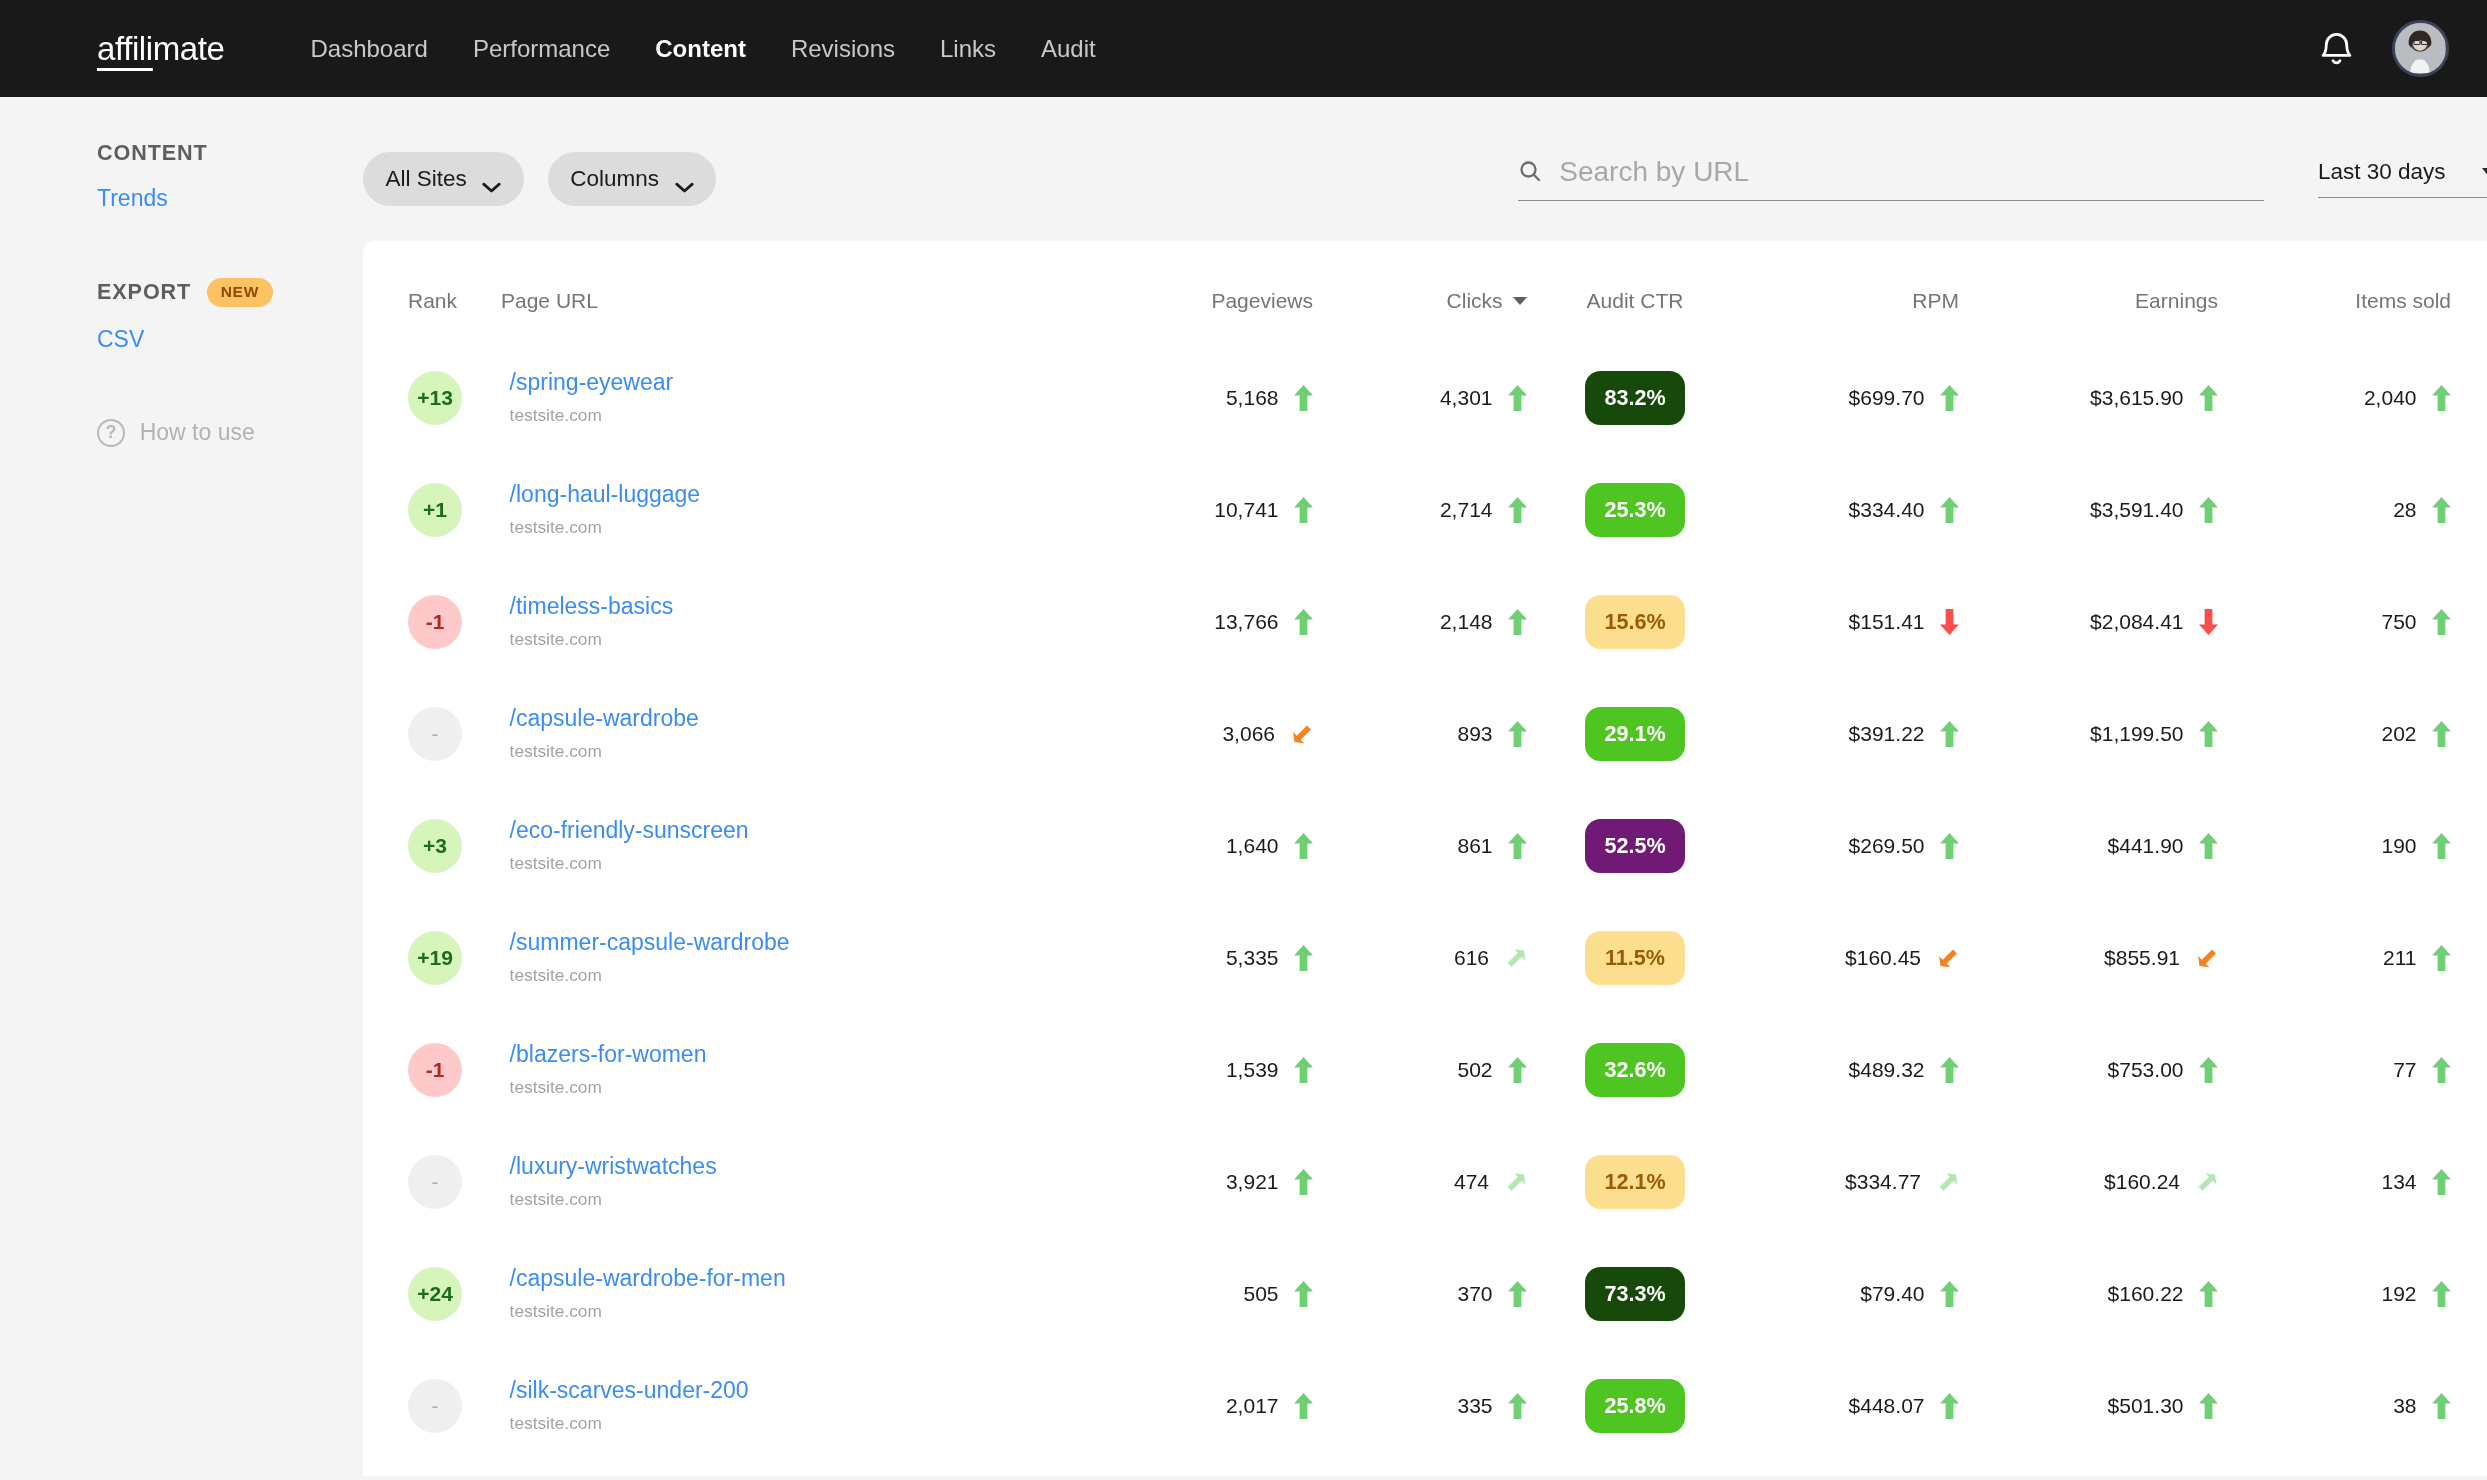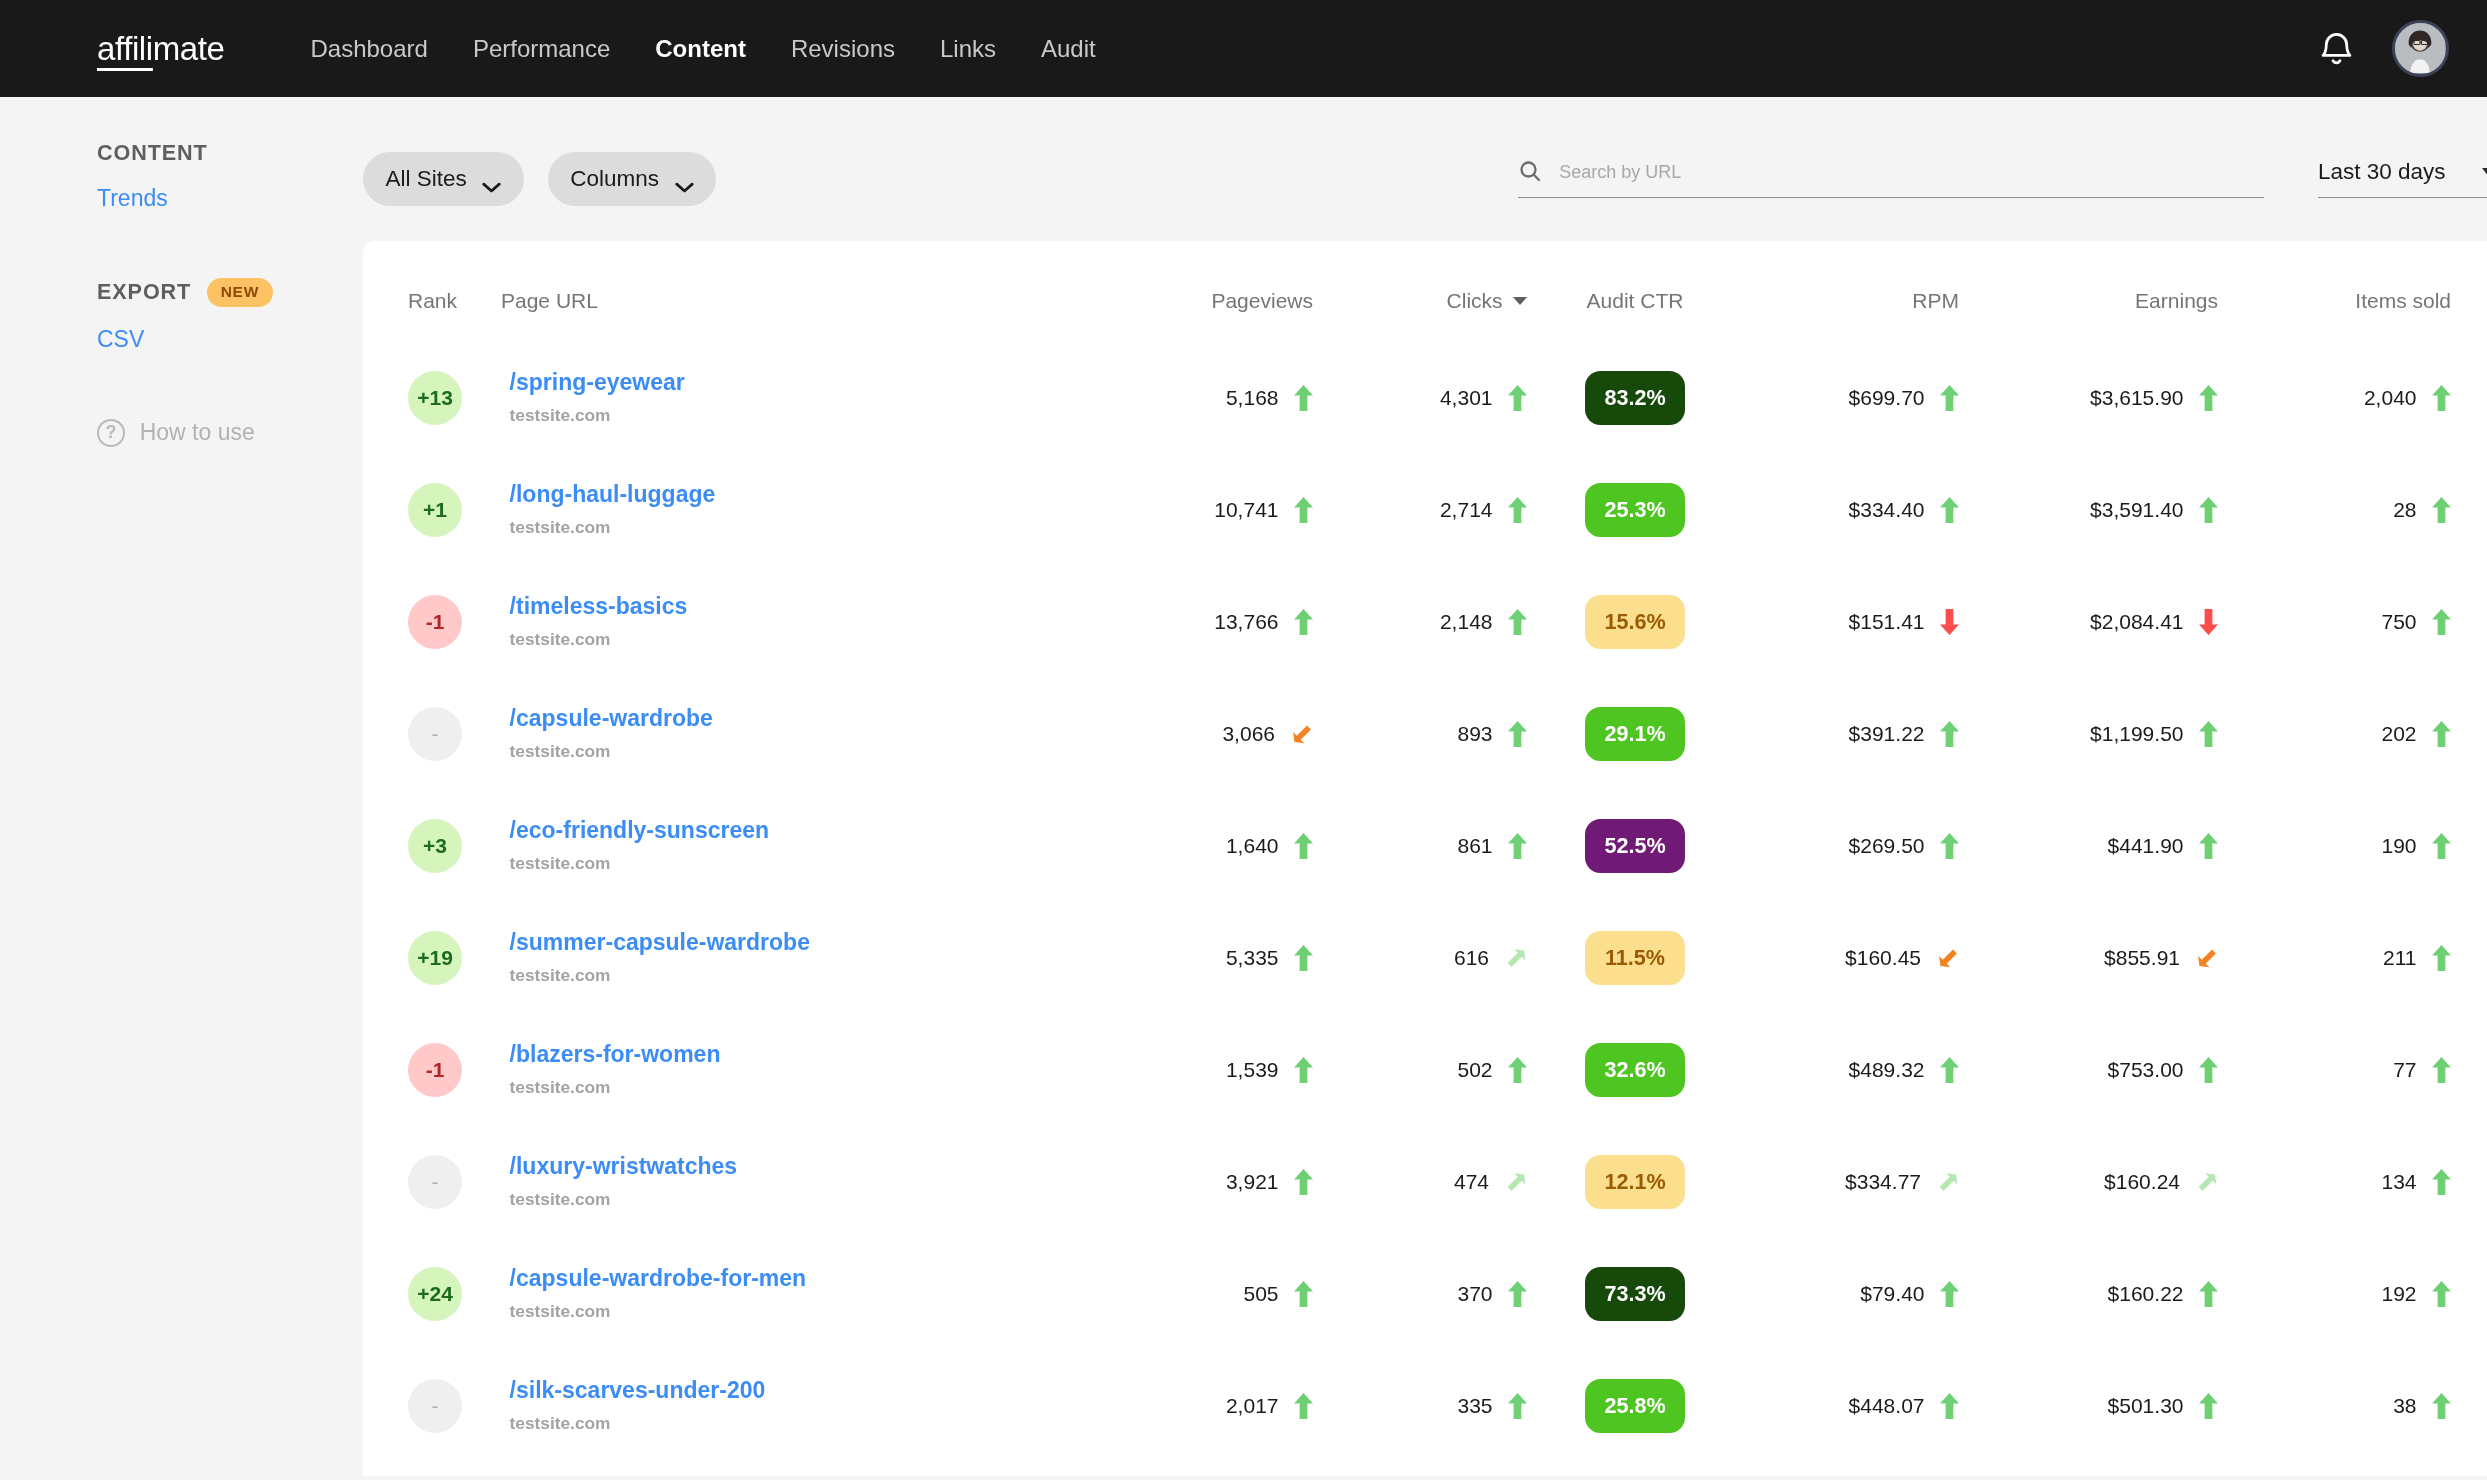--- a/index.html
+++ b/index.html
@@ -136,21 +136,21 @@
     display: flex;
     align-items: center;
     gap: 17.3px;
     padding-bottom: 11.2px;
   }
   .search-box svg { flex: 0 0 auto; }
   .search-input {
     border: none;
     outline: none;
     background: transparent;
-    font-size: 18px;
+    font-size: 28px;
     font-family: "Liberation Sans", sans-serif;
     color: #000000;
     width: 100%;
   }
   .search-input::placeholder { color: #a8a8a8; }
   .daterange {
     margin-left: 54px;
     border-bottom: 1.7px solid #8c8c8c;
     display: flex;
     align-items: center;
@@ -209,21 +209,21 @@
     width: 54px; height: 54px;
     border-radius: 863px;
     display: flex; align-items: center; justify-content: center;
     font-size: 21px;
     font-weight: 700;
   }
   .rank-up   { background: #d6f5bd; color: #1d6b1d; }
   .rank-down { background: #ffc9c9; color: #b02626; }
   .rank-flat { background: #efefef; color: #b0b0b0; font-weight: 400; font-size: 21px; }
 
-  .url-cell { padding-left: 8.6px; font-weight: bold; }
+  .url-cell { padding-left: 8.6px; }
   .url-link {
     font-size: 23px;
     color: #3b8cf5;
     cursor: pointer;
     line-height: 1.1;
   }
   .url-site {
     font-size: 17.3px;
     color: #a3a3a3;
     margin-top: 9.5px;

